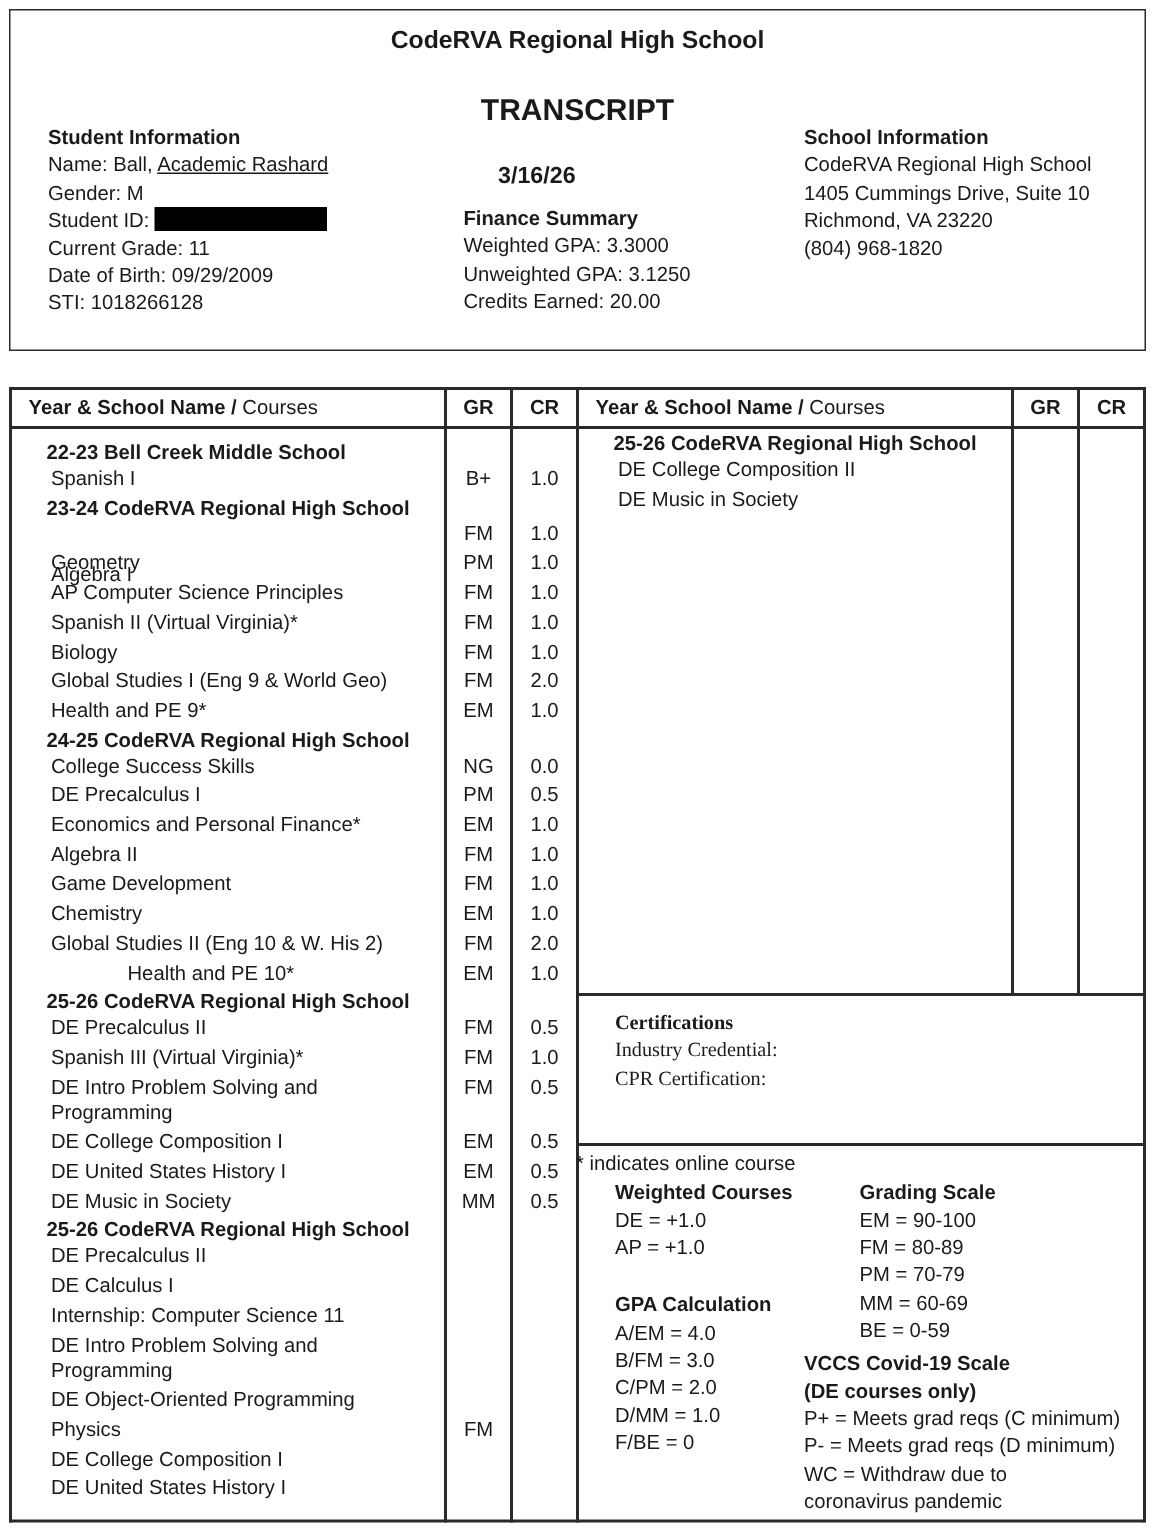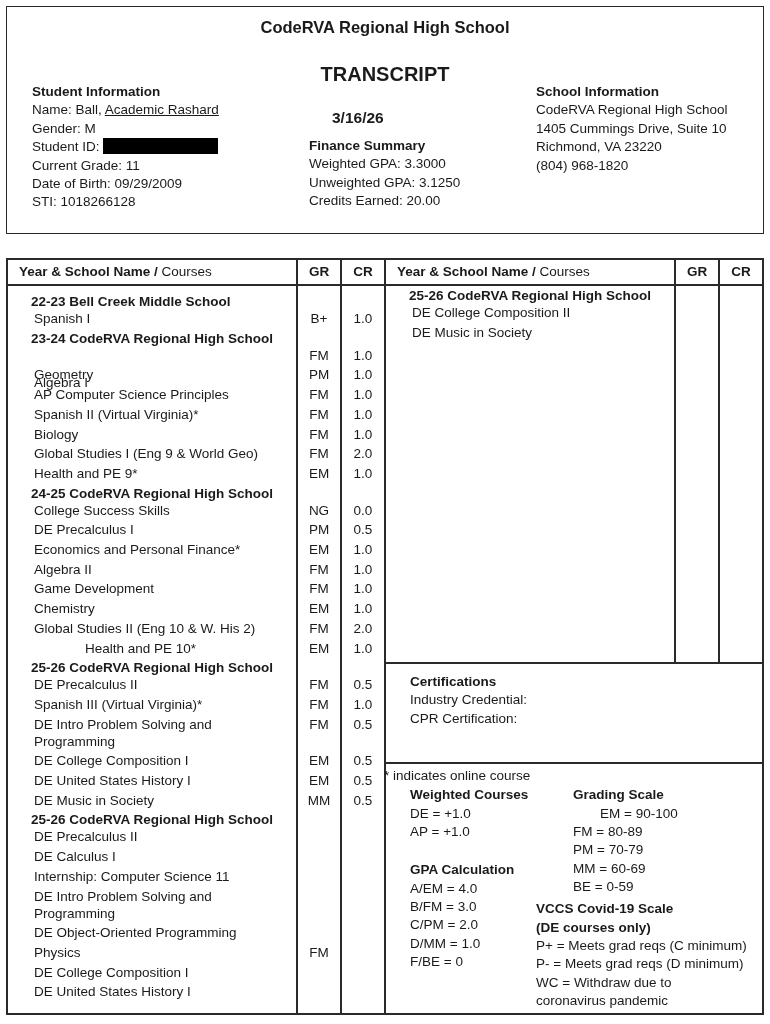--- a/index.html
+++ b/index.html
@@ -205,42 +205,42 @@
 <div id="right-rows">
     <div class="row section" style="left: 409px; top: 287px; height: 17px; line-height: 17px;">25-26 CodeRVA Regional High School</div>
     <div class="row course" style="left: 412px; top: 303px;">DE College Composition II</div>
     <div class="row gr" style="left: 675px; top: 303px;"></div>
     <div class="row cr" style="left: 719px; top: 303px;"></div>
     <div class="row course" style="left: 412px; top: 322.7px;">DE Music in Society</div>
     <div class="row gr" style="left: 675px; top: 322.7px;"></div>
     <div class="row cr" style="left: 719px; top: 322.7px;"></div>
   </div>
 
-<div class="abs" style="left:410px; top:673px;">
+<div class="abs" style="left:410px; top:673px;font-family:Liberation Serif, serif;">
   <div class="line bold">Certifications</div>
   <div class="line">Industry Credential:</div>
   <div class="line">CPR Certification:</div>
 </div>
 
 <div>
   <div class="legend-line" style="left:384px; width:379px; text-align:left; top:767px;">* indicates online course</div>
 
   <div class="legend-line bold" style="left:410px; top:786px;">Weighted Courses</div>
   <div class="legend-line" style="left:410px; top:805px;">DE = +1.0</div>
   <div class="legend-line" style="left:410px; top:823px;">AP = +1.0</div>
 
   <div class="legend-line bold" style="left:410px; top:861px;">GPA Calculation</div>
   <div class="legend-line" style="left:410px; top:880px;">A/EM = 4.0</div>
   <div class="legend-line" style="left:410px; top:898px;">B/FM = 3.0</div>
   <div class="legend-line" style="left:410px; top:916px;">C/PM = 2.0</div>
   <div class="legend-line" style="left:410px; top:935px;">D/MM = 1.0</div>
   <div class="legend-line" style="left:410px; top:953px;">F/BE = 0</div>
 
   <div class="legend-line bold" style="left:573px; top:786px;">Grading Scale</div>
-  <div class="legend-line" style="left:573px; top:805px;margin-left:27px;">EM = 90-100</div>
+  <div class="legend-line" style="left:573px; top:805px;">EM = 90-100</div>
   <div class="legend-line" style="left:573px; top:823px;">FM = 80-89</div>
   <div class="legend-line" style="left:573px; top:841px;">PM = 70-79</div>
   <div class="legend-line" style="left:573px; top:860px;">MM = 60-69</div>
   <div class="legend-line" style="left:573px; top:878px;">BE = 0-59</div>
 
   <div class="legend-line bold" style="left:536px; top:900px;">VCCS Covid-19 Scale</div>
   <div class="legend-line bold" style="left:536px; top:919px;">(DE courses only)</div>
   <div class="legend-line" style="left:536px; top:937px;">P+ = Meets grad reqs (C minimum)</div>
   <div class="legend-line" style="left:536px; top:955px;">P- = Meets grad reqs (D minimum)</div>
   <div class="legend-line" style="left:536px; top:974px;">WC = Withdraw due to</div>

